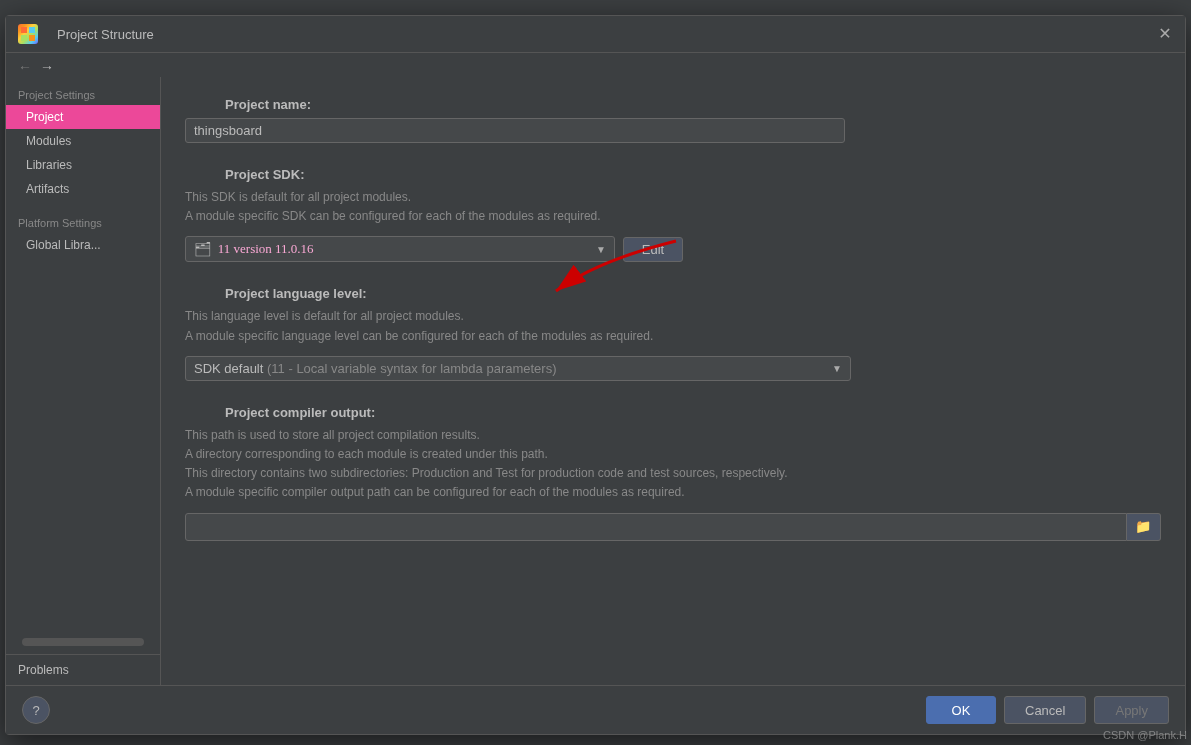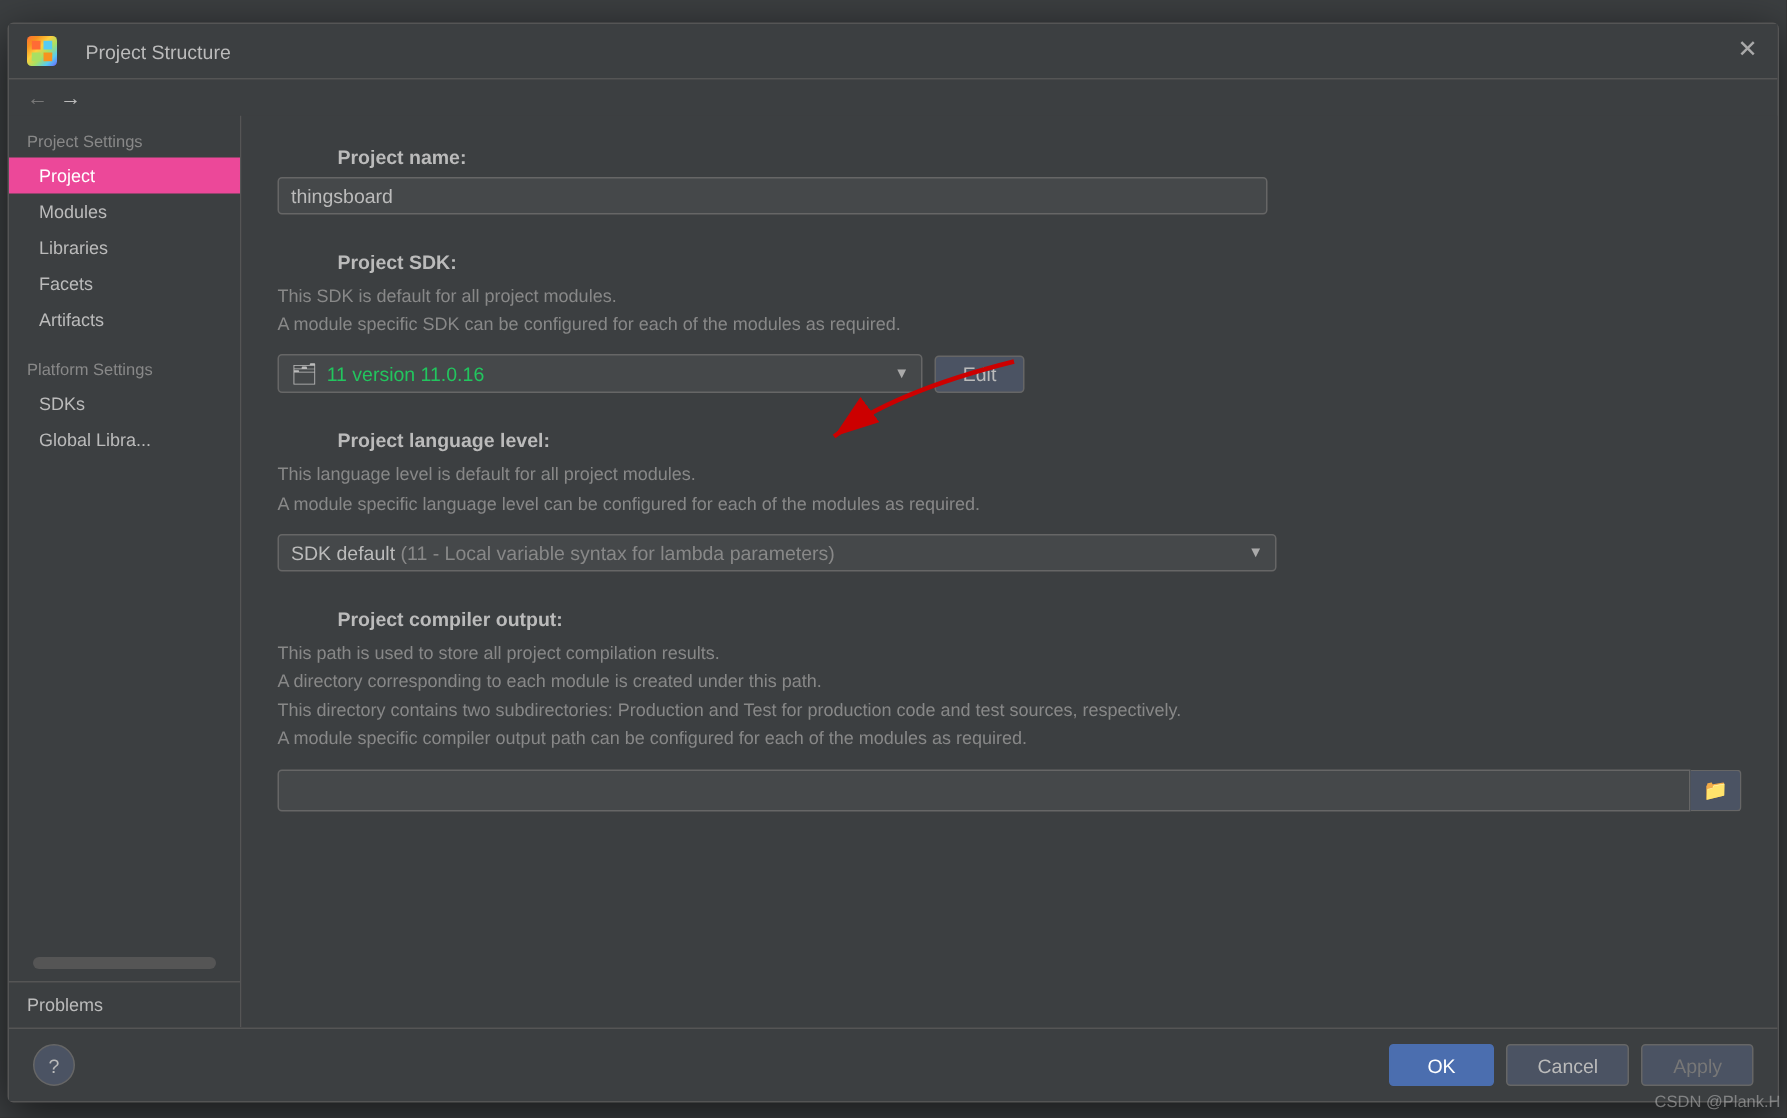--- a/index.html
+++ b/index.html
@@ -209,22 +209,23 @@
       gap: 6px;
       position: relative;
     }
 
     .sdk-dropdown-icon {
       font-size: 14px;
     }
 
     .sdk-dropdown-text {
       flex: 1;
-      color: #22c55e;
-      font-size: 13px;
+      color: #f9a8d4;
+      font-size: 13px;
+      font-family: Liberation Serif, serif;
     }
 
     .sdk-dropdown-arrow {
       color: #aaa;
       font-size: 10px;
     }
 
     .edit-btn {
       background: #4b5363;
       border: 1px solid #666;
@@ -434,31 +435,25 @@
         <div class="sidebar-item active">
           <span>Project</span>
         </div>
         <div class="sidebar-item">
           <span>Modules</span>
         </div>
         <div class="sidebar-item">
           <span>Libraries</span>
         </div>
         <div class="sidebar-item">
-          <span>Facets</span>
-        </div>
-        <div class="sidebar-item">
           <span>Artifacts</span>
         </div>
 
         <div class="sidebar-section">
           <div class="sidebar-section-label">Platform Settings</div>
-          <div class="sidebar-item">
-            <span>SDKs</span>
-          </div>
           <div class="sidebar-item">
             <span>Global Libra...</span>
           </div>
         </div>
       </div>
 
       <div style="margin-top: 8px; padding: 4px 8px;">
         <div class="sidebar-bottom-scroll"></div>
       </div>
 

